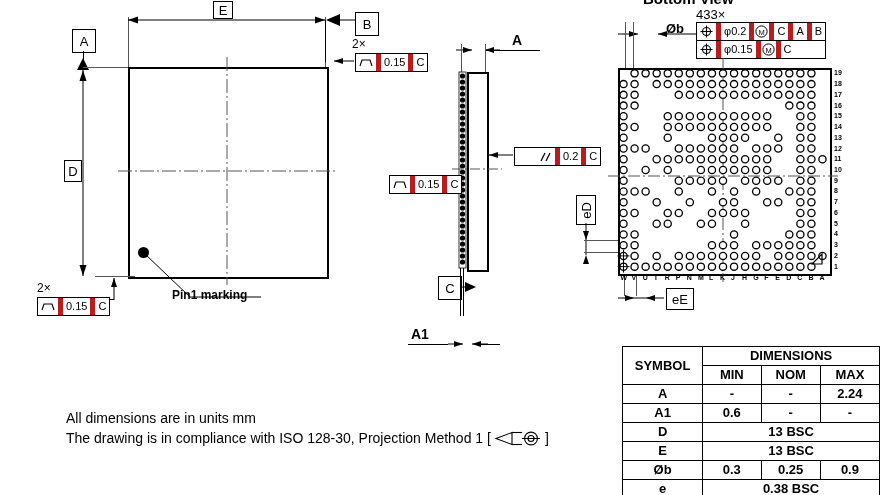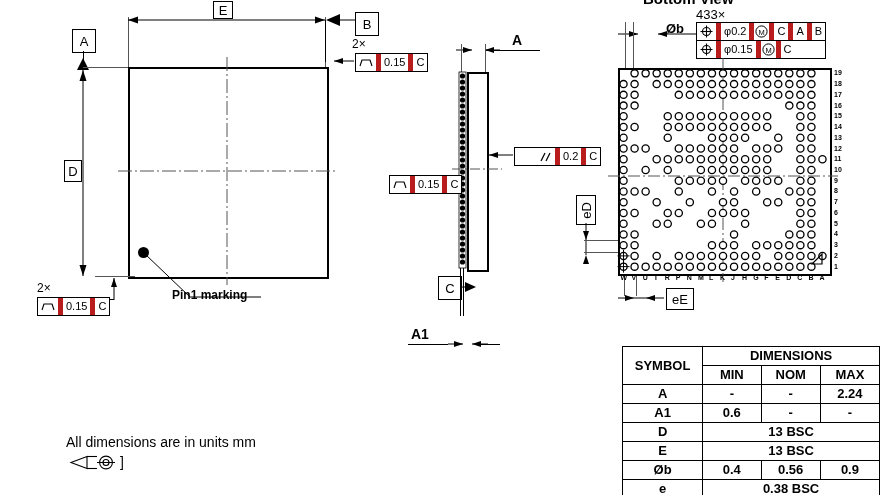--- a/index.html
+++ b/index.html
@@ -597,23 +597,24 @@
       <div class="bga-lbl" style="position: absolute; top: 0px; left: 135.158px;">G</div>
       <div class="bga-lbl" style="position: absolute; top: 0px; left: 146.211px;">F</div>
       <div class="bga-lbl" style="position: absolute; top: 0px; left: 157.263px;">E</div>
       <div class="bga-lbl" style="position: absolute; top: 0px; left: 168.316px;">D</div>
       <div class="bga-lbl" style="position: absolute; top: 0px; left: 179.368px;">C</div>
       <div class="bga-lbl" style="position: absolute; top: 0px; left: 190.421px;">B</div>
       <div class="bga-lbl" style="position: absolute; top: 0px; left: 201.474px;">A</div>
     </div>
 </div>
 
-<div class="abs" style="left:66px;top:432px;">
+<div class="abs" style="left:66px;top:408px;">
   <div class="notes">All dimensions are in units mm</div>
   <div class="notes" style="display:flex;align-items:center;">
+    <span>The drawing is in compliance with ISO 128-30, Projection Method 1 [</span>
     <svg width="52" height="17" viewBox="0 0 52 17" style="margin:0 1px;">
       <polygon points="4,8.5 20,2.5 20,14.5" fill="none" stroke="#000" stroke-width="1.1"></polygon>
       <line x1="20" y1="2.5" x2="30" y2="2.5" stroke="#000" stroke-width="1.1"></line>
       <line x1="20" y1="14.5" x2="30" y2="14.5" stroke="#000" stroke-width="1.1"></line>
       <circle cx="39" cy="8.5" r="6.4" fill="none" stroke="#000" stroke-width="1.1"></circle>
       <circle cx="39" cy="8.5" r="3" fill="none" stroke="#000" stroke-width="1.1"></circle>
       <line x1="30" y1="8.5" x2="48" y2="8.5" stroke="#000" stroke-width="1"></line>
     </svg>
     <span>]</span>
   </div>
@@ -648,22 +649,22 @@
         <tr>
           <td>D</td>
           <td colspan="3">13 BSC</td>
         </tr>
         <tr>
           <td>E</td>
           <td colspan="3">13 BSC</td>
         </tr>
         <tr>
           <td>Øb</td>
-          <td>0.4</td>
-          <td>0.56</td>
+          <td>0.3</td>
+          <td>0.25</td>
           <td>0.9</td>
         </tr>
         <tr>
           <td>e</td>
           <td colspan="3">0.38 BSC</td>
         </tr>
       </tbody>
   </table>
 </div>
 

